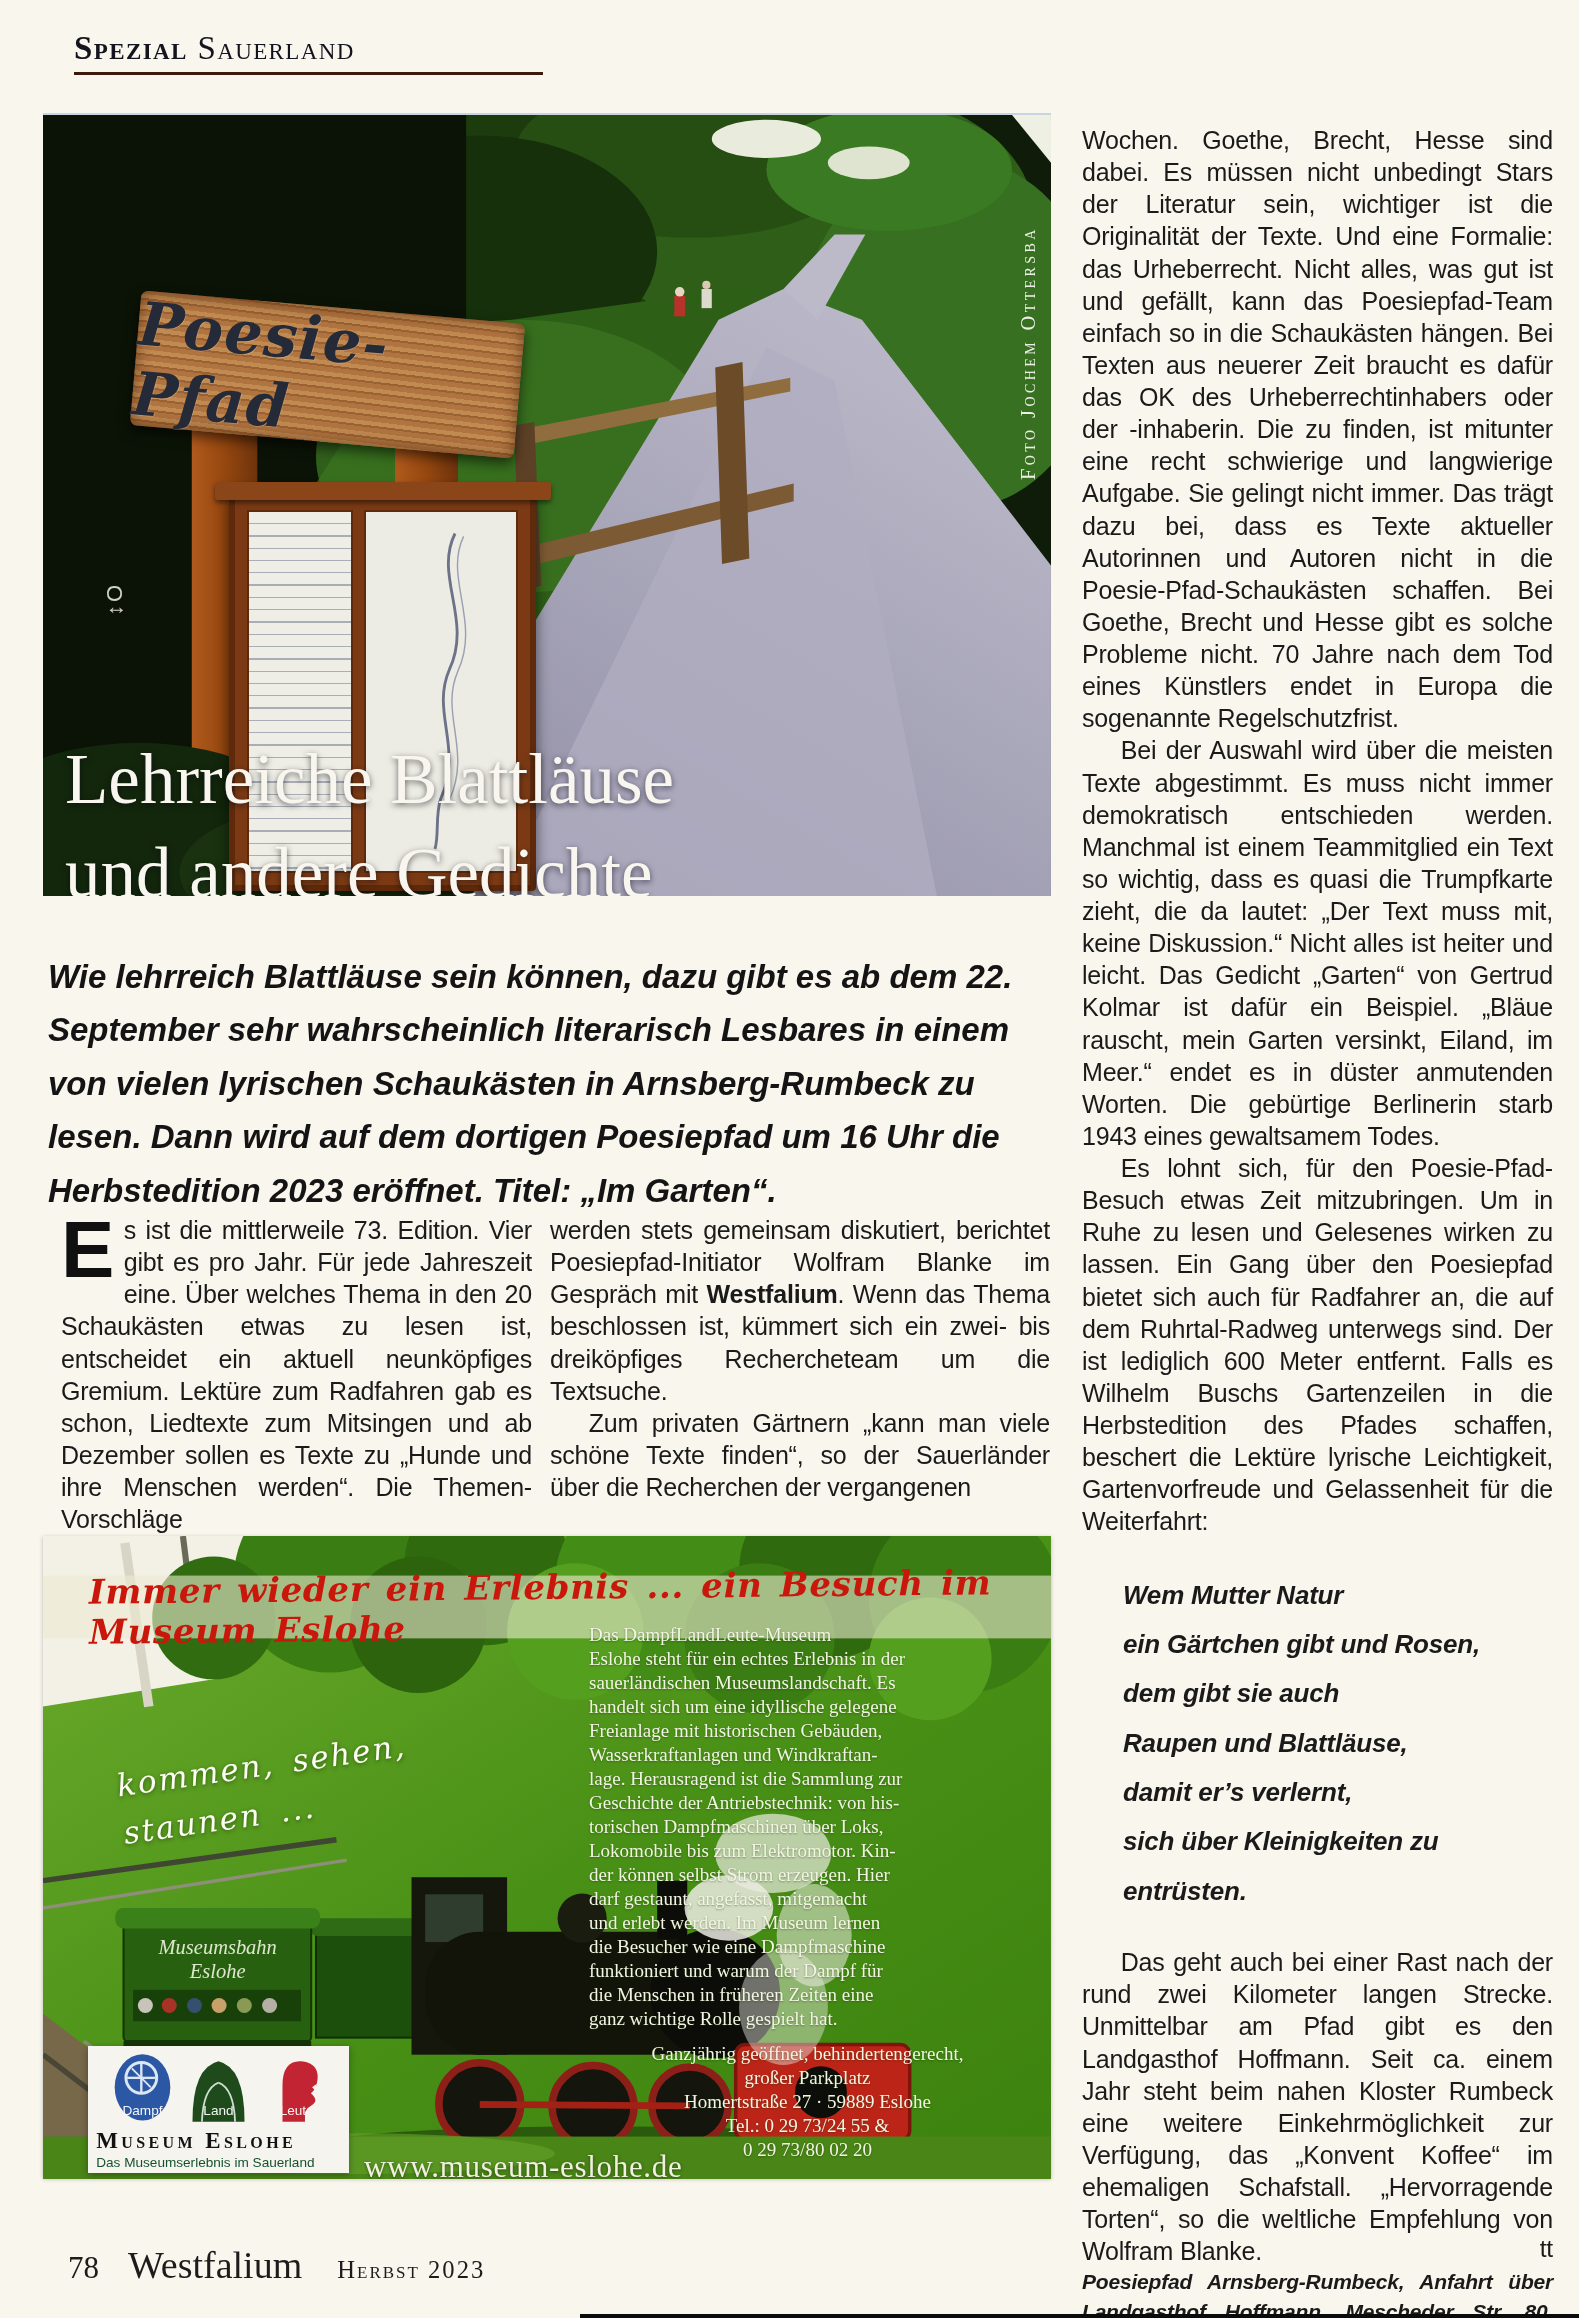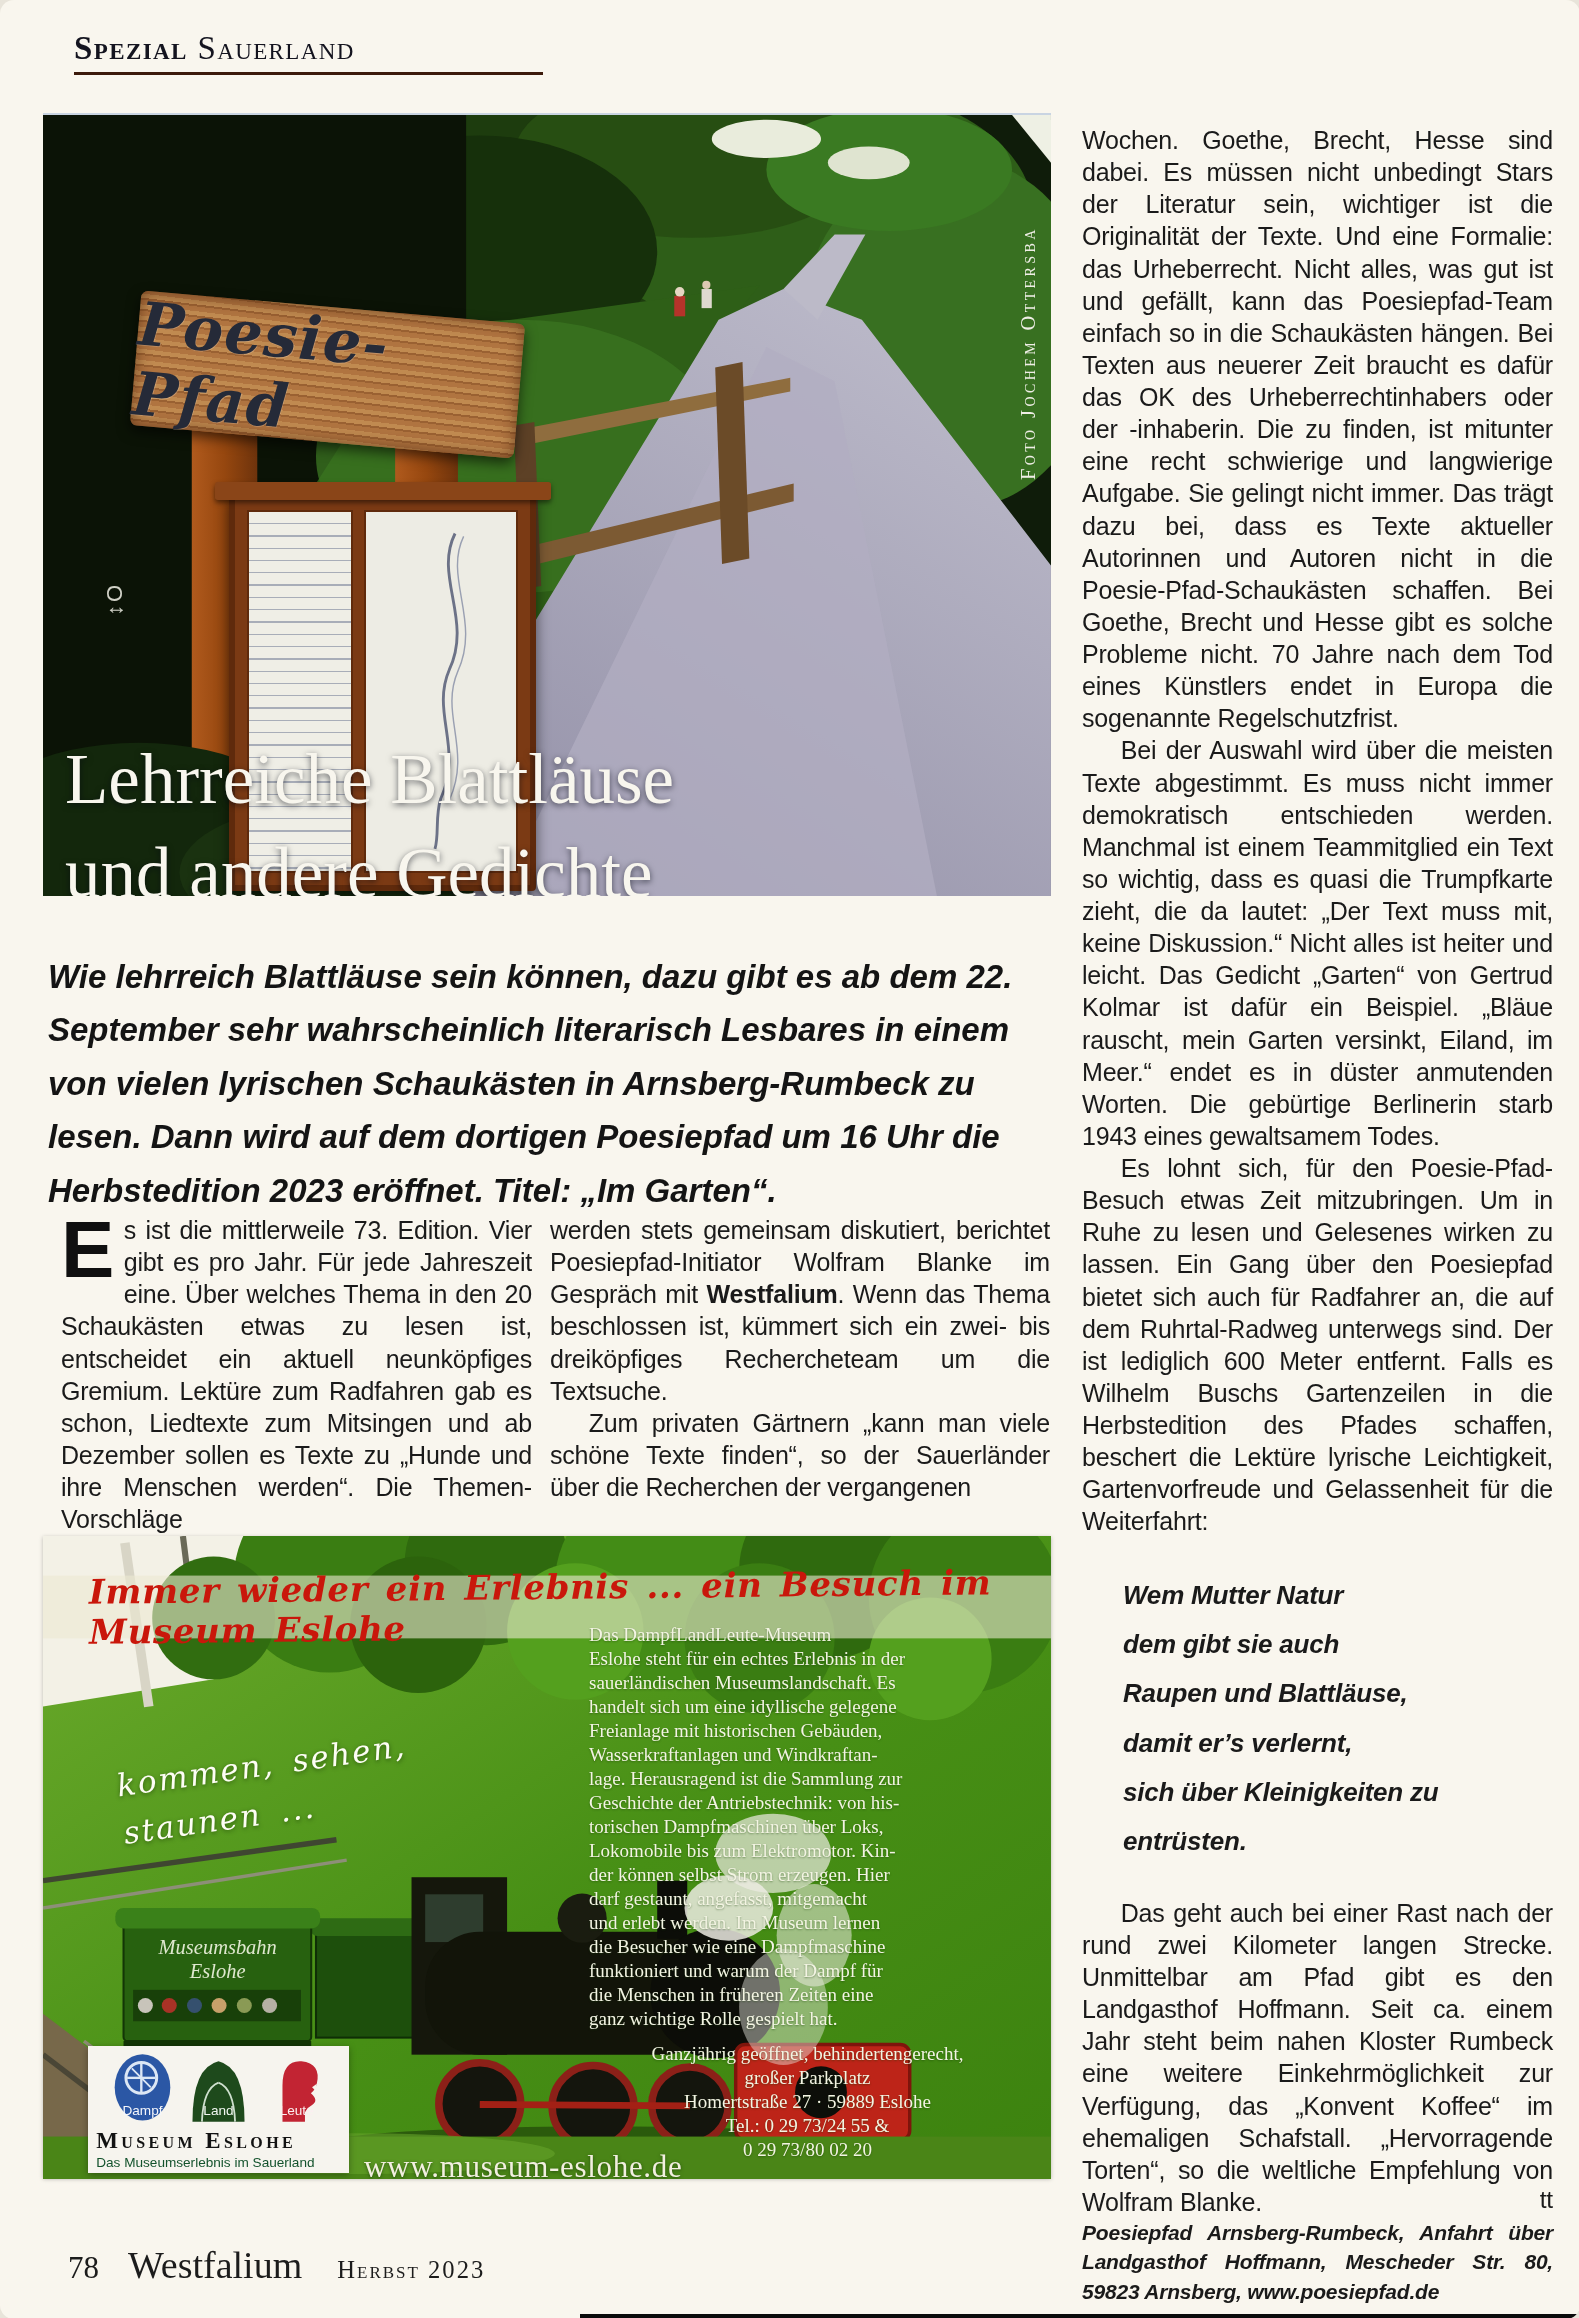--- a/index.html
+++ b/index.html
@@ -1,17 +1,17 @@
 <!DOCTYPE html>
 <html lang="de" style="font-size:11px"><head>
 <meta charset="utf-8">
 <style>
   html,body{margin:0;padding:0;background:#e8e4da;}
   .page{position:relative;width:1580px;height:2319px;background:#f9f6ee;overflow:hidden;
-        font-family:"Liberation Sans",sans-serif;color:#191919;border-radius:14px;}
+        font-family:"Liberation Sans",sans-serif;color:#191919;}
 
   
   .kicker{position:absolute;left:74px;top:30px;font-family:"Liberation Serif",serif;
           font-variant:small-caps;font-size:33px;letter-spacing:1.4px;color:#14141f;}
   .kicker .k1{font-weight:700;}
   .kicker .k2{font-weight:400;margin-left:9.6px;}
   .kicker-rule{position:absolute;left:74px;top:72px;width:469px;height:3.4px;background:#3c1a0b;}
 
   
   .photo{position:absolute;left:43px;top:113px;width:1008px;height:781px;overflow:hidden;
@@ -327,20 +327,21 @@
 
     <div class="ad-url">www.museum-eslohe.de</div>
   </div>
 
   <div class="right-col">
     <p class="first">Wochen. Goethe, Brecht, Hesse sind dabei. Es müssen nicht unbedingt Stars der Literatur sein, wichtiger ist die Originalität der Texte. Und eine Formalie: das Urheberrecht. Nicht alles, was gut ist und gefällt, kann das Poesiepfad-Team einfach so in die Schaukästen hängen. Bei Texten aus neuerer Zeit braucht es dafür das OK des Urheberrechtinhabers oder der -inhaberin. Die zu finden, ist mitunter eine recht schwierige und langwierige Aufgabe. Sie gelingt nicht immer. Das trägt dazu bei, dass es Texte aktueller Autorinnen und Autoren nicht in die Poesie-Pfad-Schaukästen schaffen. Bei Goethe, Brecht und Hesse gibt es solche Probleme nicht. 70 Jahre nach dem Tod eines Künstlers endet in Europa die sogenannte Regelschutzfrist.</p>
     <p class="ind">Bei der Auswahl wird über die meisten Texte abgestimmt. Es muss nicht immer demokratisch entschieden werden. Manchmal ist einem Teammitglied ein Text so wichtig, dass es quasi die Trumpfkarte zieht, die da lautet: „Der Text muss mit, keine Diskussion.“ Nicht alles ist heiter und leicht. Das Gedicht „Garten“ von Gertrud Kolmar ist dafür ein Beispiel. „Bläue rauscht, mein Garten versinkt, Eiland, im Meer.“ endet es in düster anmutenden Worten. Die gebürtige Berlinerin starb 1943 eines gewaltsamem Todes.</p>
     <p class="ind">Es lohnt sich, für den Poesie-Pfad-Besuch etwas Zeit mitzubringen. Um in Ruhe zu lesen und Gelesenes wirken zu lassen. Ein Gang über den Poesiepfad bietet sich auch für Radfahrer an, die auf dem Ruhrtal-Radweg unterwegs sind. Der ist lediglich 600 Meter entfernt. Falls es Wilhelm Buschs Gartenzeilen in die Herbstedition des Pfades schaffen, beschert die Lektüre lyrische Leichtigkeit, Gartenvorfreude und Gelassenheit für die Weiterfahrt:</p>
     <div class="poem">
       <div>Wem Mutter Natur</div>
+      <div>ein Gärtchen gibt und Rosen,</div>
       <div>dem gibt sie auch</div>
       <div>Raupen und Blattläuse,</div>
       <div>damit er’s verlernt,</div>
       <div>sich über Kleinigkeiten zu entrüsten.</div>
     </div>
     <div class="p4wrap">
       <p class="ind">Das geht auch bei einer Rast nach der rund zwei Kilometer langen Strecke. Unmittelbar am Pfad gibt es den Landgasthof Hoffmann. Seit ca. einem Jahr steht beim nahen Kloster Rumbeck eine weitere Einkehrmöglichkeit zur Verfügung, das „Konvent Koffee“ im ehemaligen Schafstall. „Hervorragende Torten“, so die weltliche Empfehlung von Wolfram Blanke.</p>
       <span class="sig">tt</span>
     </div>
     <p class="footnote">Poesiepfad Arnsberg-Rumbeck, Anfahrt über Landgasthof Hoffmann, Mescheder Str. 80, 59823 Arnsberg, www.poesiepfad.de</p>

